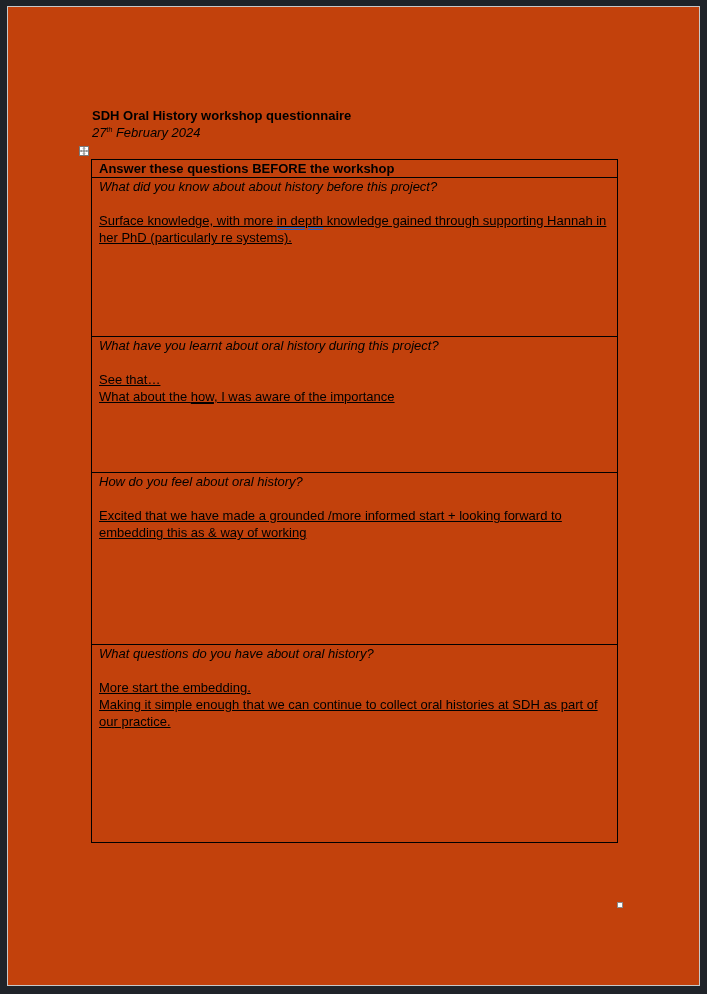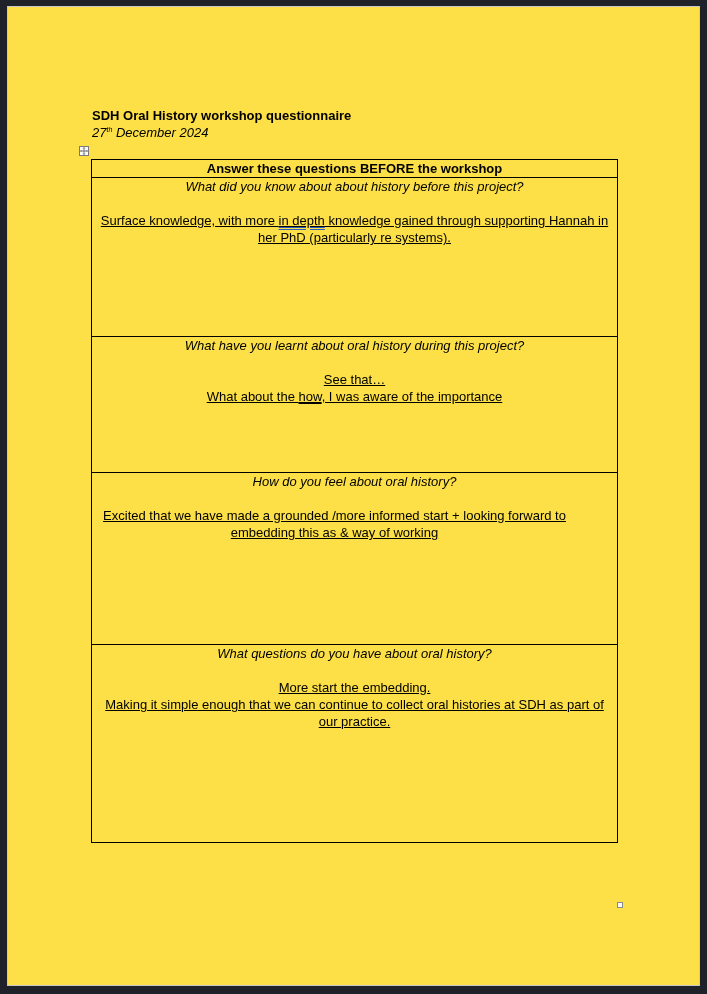--- a/index.html
+++ b/index.html
@@ -14,24 +14,23 @@
       overflow: hidden;
       font-family: "Liberation Sans", "DejaVu Sans", sans-serif;
       color: #000;
     }
     .page {
       position: absolute;
       left: 7px;
       top: 6px;
       width: 693px;
       height: 980px;
-      background: #fde047;
+      background: #c2410c;
       border: 1px solid #c8c8c8;
       box-sizing: border-box;
-      text-align: center;
     }
     .doc-title {
       position: absolute;
       left: 84px;
       top: 101px;
       font-size: 13px;
       font-weight: bold;
       letter-spacing: 0px;
     }
     .doc-date {
@@ -120,21 +119,21 @@
       text-decoration: underline;
       text-underline-offset: 2px;
     }
   </style>
 </head>
 <body>
 
 <div class="page">
 
   <div class="doc-title">SDH Oral History workshop questionnaire</div>
-  <div class="doc-date"><span>27</span><sup>th</sup><span> December 2024</span></div>
+  <div class="doc-date"><span>27</span><sup>th</sup><span> February 2024</span></div>
 
   <div class="table-move-handle">
     <svg viewBox="0 0 8 8">
       <line x1="4" y1="0.5" x2="4" y2="7.5" stroke="#555" stroke-width="0.8"></line>
       <line x1="0.5" y1="4" x2="7.5" y2="4" stroke="#555" stroke-width="0.8"></line>
       <polyline points="3,1.5 4,0.5 5,1.5" fill="none" stroke="#555" stroke-width="0.7"></polyline>
       <polyline points="3,6.5 4,7.5 5,6.5" fill="none" stroke="#555" stroke-width="0.7"></polyline>
       <polyline points="1.5,3 0.5,4 1.5,5" fill="none" stroke="#555" stroke-width="0.7"></polyline>
       <polyline points="6.5,3 7.5,4 6.5,5" fill="none" stroke="#555" stroke-width="0.7"></polyline>
     </svg>

